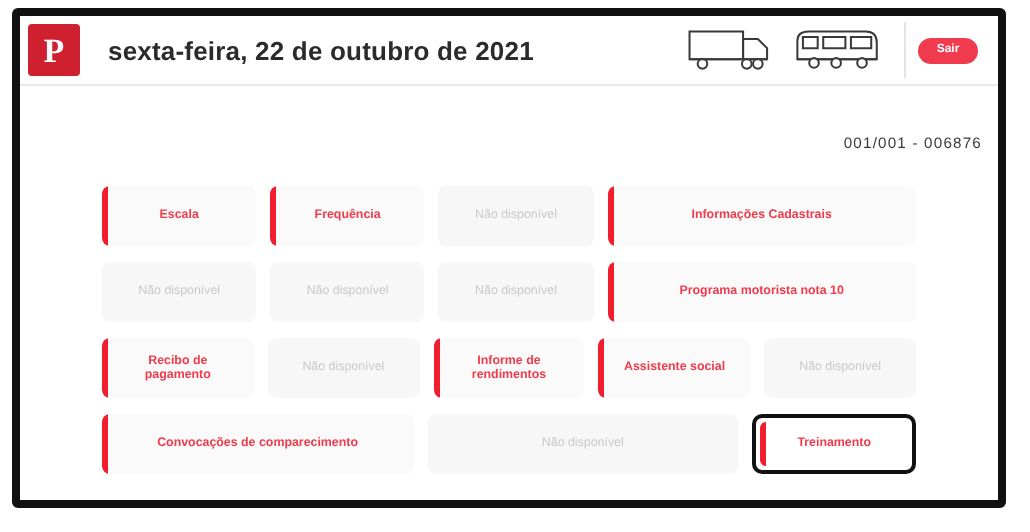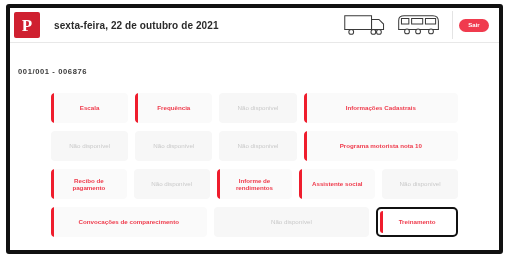--- a/index.html
+++ b/index.html
@@ -48,21 +48,21 @@
     justify-content: center;
     color: #ffffff;
     font-size: 17px;
     font-weight: bold;
     font-family: "Liberation Serif", serif;
     line-height: 1;
     flex: none;
   }
   #date-label {
     margin-left: 14px;
-    font-size: 10px;
+    font-size: 13px;
     font-weight: bold;
     color: #2b2b2b;
     letter-spacing: .1px;
     white-space: nowrap;
   }
   #header-spacer { flex: 1 1 auto; }
 
   .hdr-icon {
     flex: none;
     display: flex;
@@ -99,23 +99,23 @@
 
   
   #content {
     position: relative;
     height: 208px;
     background: #ffffff;
     padding: 0 8px;
     box-sizing: border-box;
   }
   #page-title {
-    text-align: left;
+    text-align: right;
     font-size: 7.6px;
-    font-weight: bold;
+    font-weight: normal;
     color: #3a3a3a;
     letter-spacing: .6px;
     padding-top: 24px;
   }
 
   #grid {
     margin-top: 17px;
     padding: 0 33px;
   }
   .row {

